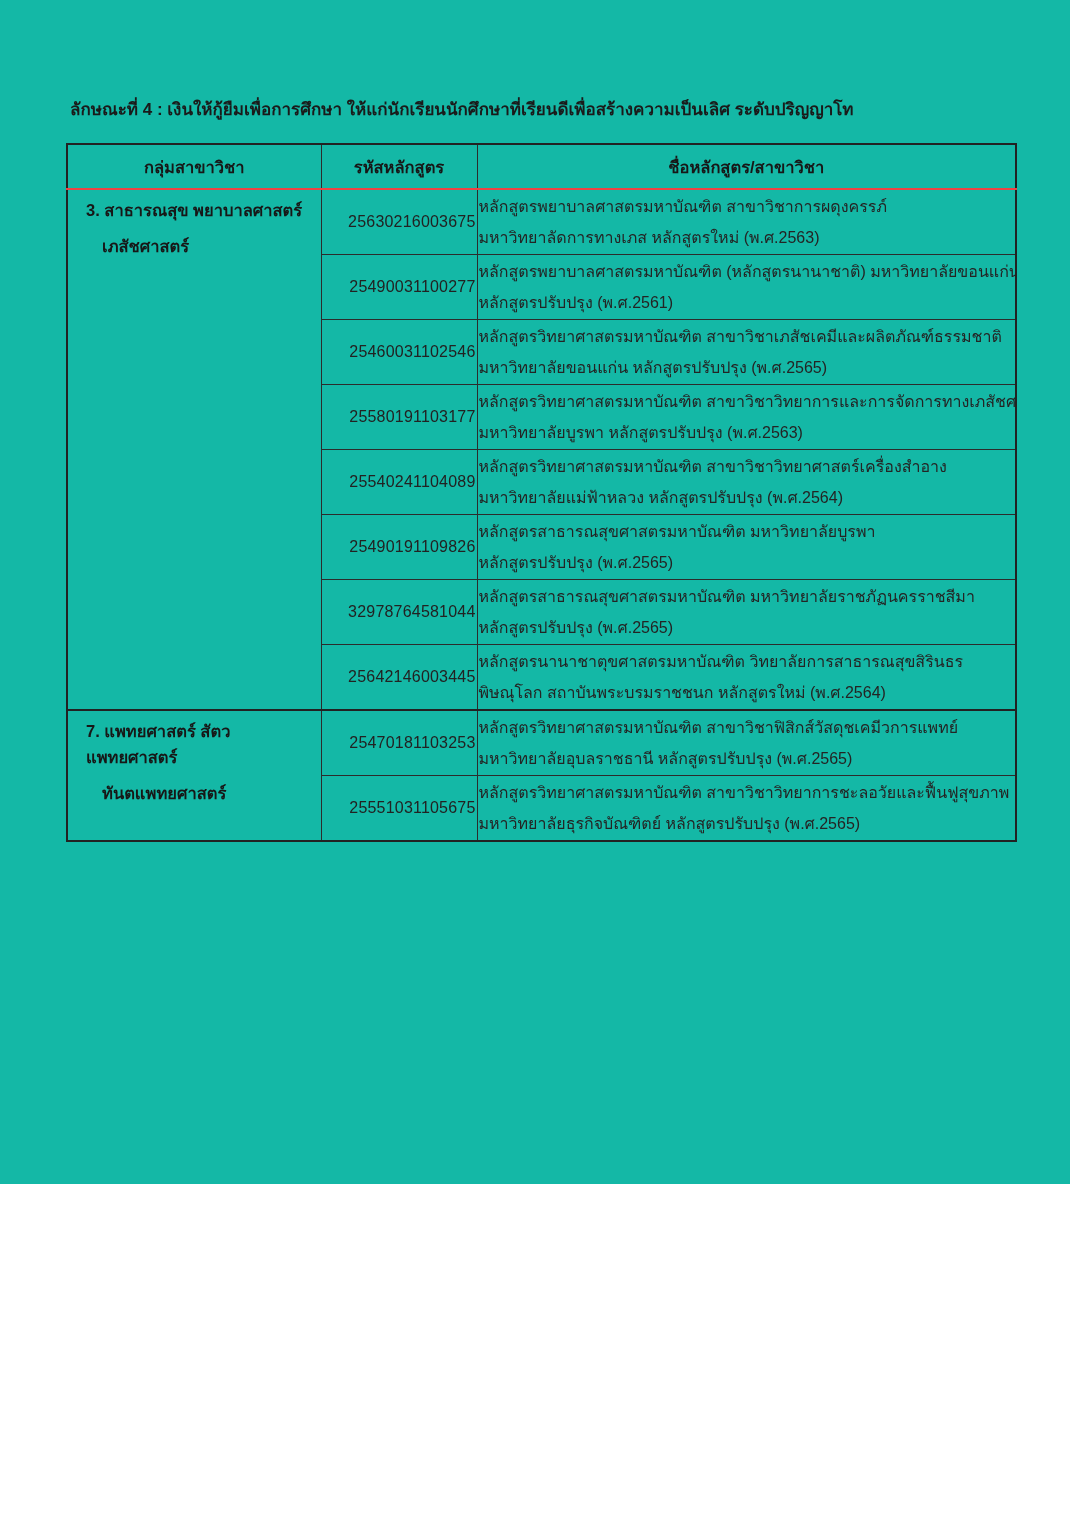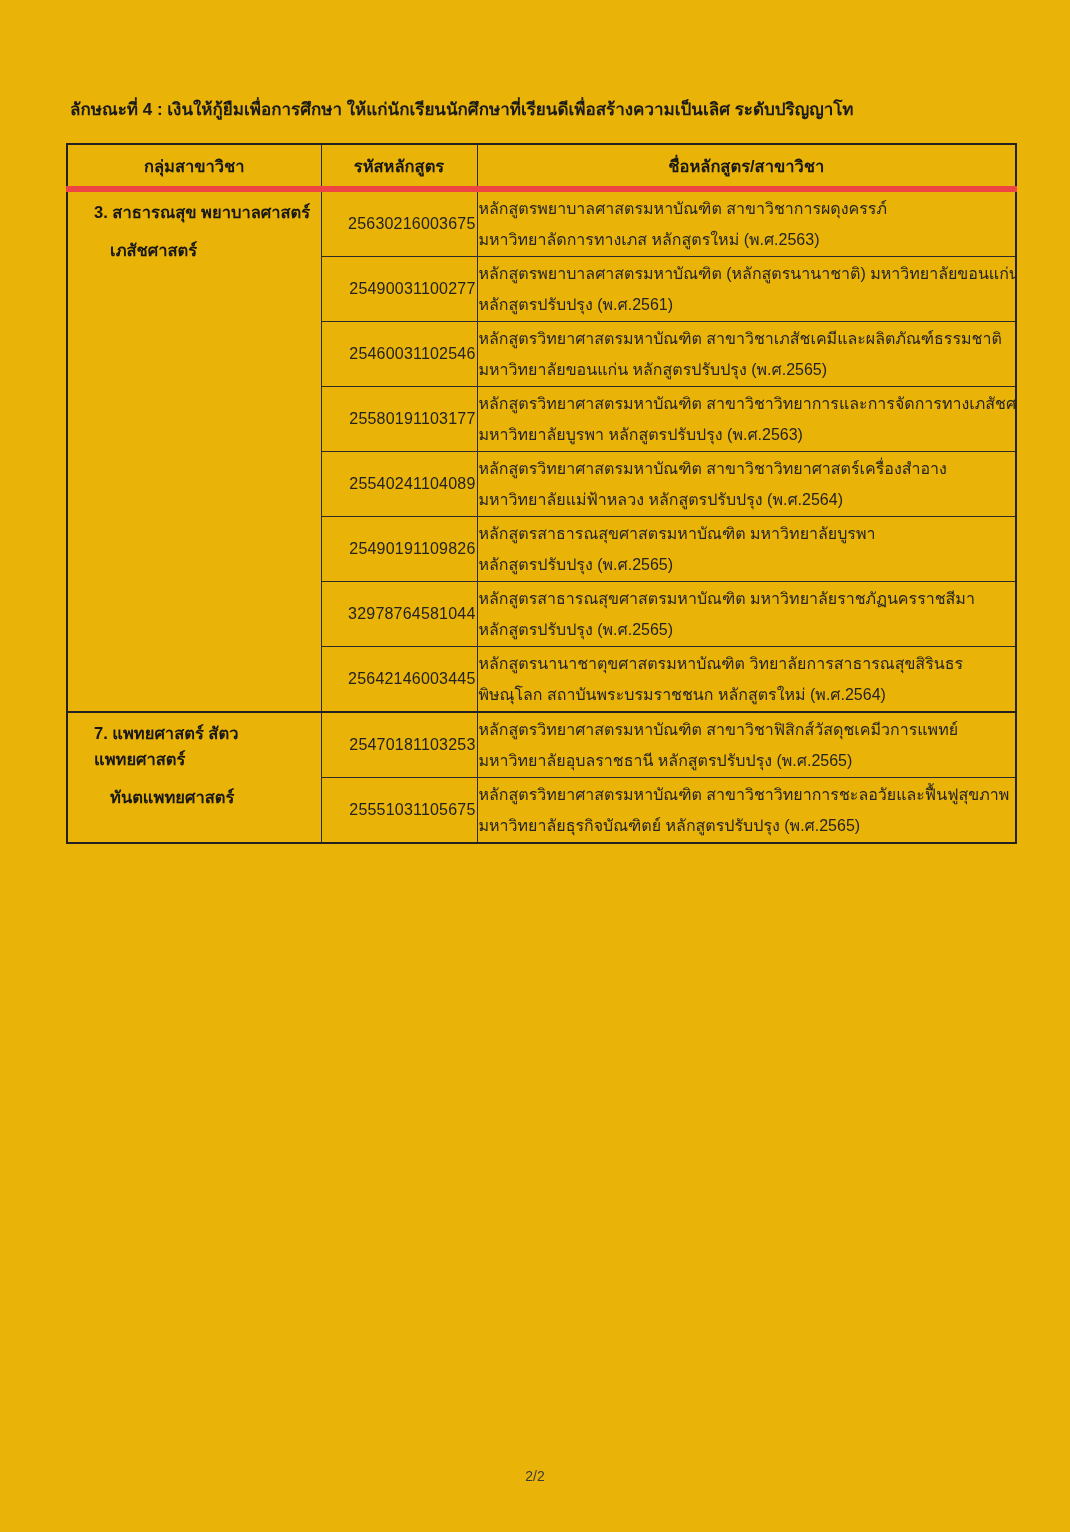--- a/index.html
+++ b/index.html
@@ -5,22 +5,22 @@
   * { box-sizing: border-box; }
   html, body {
     margin: 0; padding: 0;
     width: 1070px; height: 1532px;
     background: #ffffff;
     font-family: "Liberation Sans", "DejaVu Sans", sans-serif;
     color: #1f1f1f;
   }
   .page {
     position: relative;
-    width: 1070px; height: 1532px;
-    background: #eab308;
+    width: 1070px; height: 1184px;
+    background: #14b8a6;
     overflow: hidden;
   }
   .doc-title {
     position: absolute;
     left: 70px; top: 95px;
     font-size: 17px;
     font-weight: bold;
     color: #1a1a1a;
     white-space: nowrap;
   }
@@ -35,34 +35,34 @@
   .course-table th, .course-table td {
     border: 1px solid #2c2c2c;
     vertical-align: middle;
     overflow: hidden;
   }
   .course-table thead tr { height: 45px; }
   .course-table th {
     font-size: 16.5px;
     font-weight: bold;
     text-align: center;
-    border-bottom: 6px solid #ef4444;
+    border-bottom: 2px solid #ef4444;
     color: #171717;
   }
   .course-table tbody tr { height: 65px; }
   td.group-cell {
     vertical-align: top;
-    padding: 7px 8px 0 26px;
+    padding: 7px 8px 0 18px;
     font-weight: bold;
     font-size: 16.5px;
     color: #171717;
     line-height: 26px;
     margin-left: 44px;
   }
-  .group-line2 { padding-left: 16px; margin-top: 12px; }
+  .group-line2 { padding-left: 16px; margin-top: 12px; font-family: Liberation Mono, monospace; }
   td.code-cell {
     text-align: right;
     font-size: 16px;
     color: #222222;
     letter-spacing: 0.2px;
   }
   td.name-cell {
     padding: 1px 6px 1px 1px;
     font-size: 16px;
     color: #242424;

